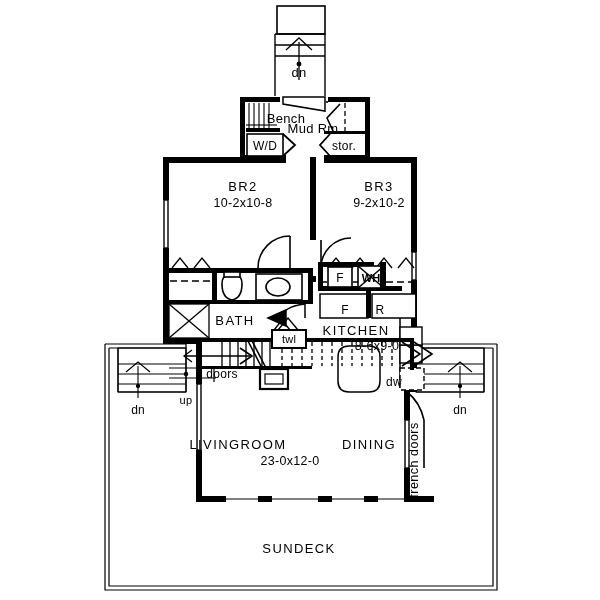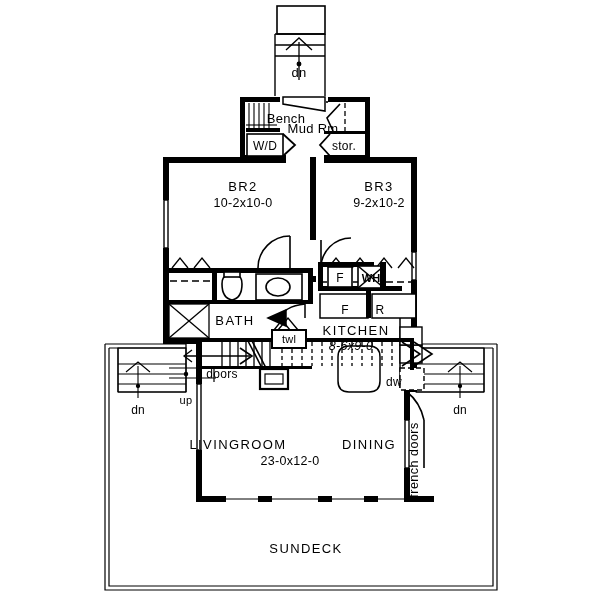--- a/index.html
+++ b/index.html
@@ -360,36 +360,36 @@
     </g>
 
     <g stroke="#000" stroke-width="2.2" fill="#fff">
       <rect x="260" y="369" width="28" height="20"></rect>
       <rect x="265" y="374" width="18" height="10" fill="none" stroke-width="1.2"></rect>
     </g>
 
   </svg>
 
   <div class="lbl room-name" style="left:243px; top:186px;">BR2</div>
-  <div class="lbl room-dim" style="left:243px; top:203px;">10-2x10-0</div>
+  <div class="lbl room-dim" style="left:243px; top:203px;">10-2x10-8</div>
 
   <div class="lbl room-name" style="left:379px; top:186px;">BR3</div>
   <div class="lbl room-dim" style="left:379px; top:203px;">9-2x10-2</div>
 
   <div class="lbl room-name" style="left:235px; top:320px;">BATH</div>
 
   <div class="lbl room-name" style="left:356px; top:330px;text-align:center;">KITCHEN</div>
-  <div class="lbl room-dim" style="left:351px; top:346px;font-style:italic;">8-6x9-0</div>
+  <div class="lbl room-dim" style="left:377px; top:346px;">8-6x9-0</div>
 
   <div class="lbl room-name" style="left:238px; top:444px;">LIVINGROOM</div>
   <div class="lbl room-dim" style="left:269px; top:461px;margin-left:21px;">23-0x12-0</div>
 
   <div class="lbl room-name" style="left:369px; top:444px;">DINING</div>
 
-  <div class="lbl room-name" style="left:306px; top:548px;">SUNDECK</div>
+  <div class="lbl room-name" style="left:299px; top:548px;">SUNDECK</div>
 
   <div class="lbl app-lbl" style="left:313px; top:128px; font-size:13px;">Mud Rm</div>
 
   <div class="lbl small-lbl" style="left:299px; top:72px; font-size:13px;">dn</div>
 
   <div class="lbl app-lbl" style="left:286px; top:118px; font-size:13px;">Bench</div>
 
   <div class="lbl app-lbl" style="left:265px; top:146px;">W/D</div>
 
   <div class="lbl app-lbl" style="left:344px; top:146px;">stor.</div>

